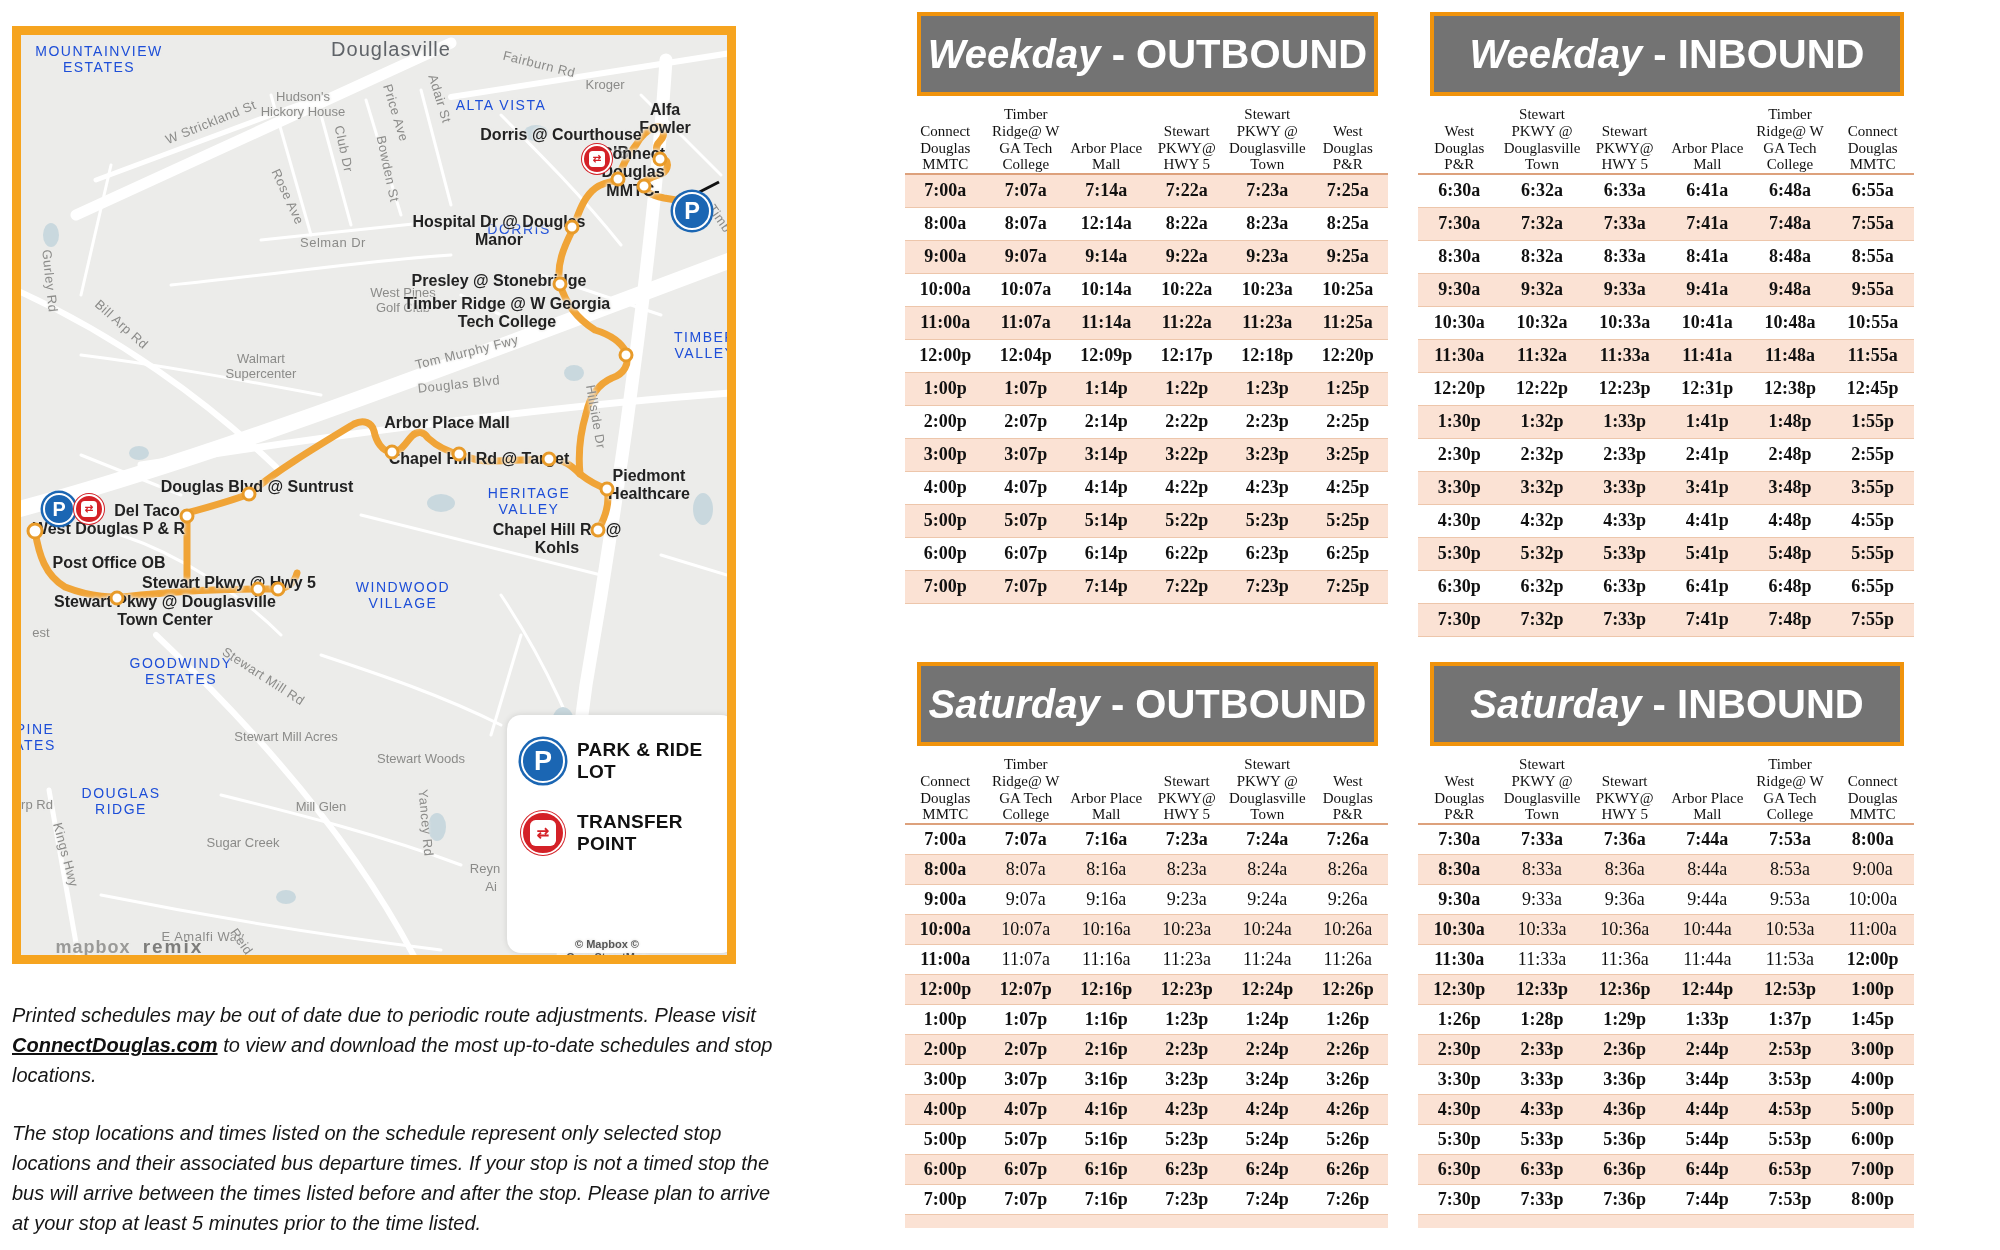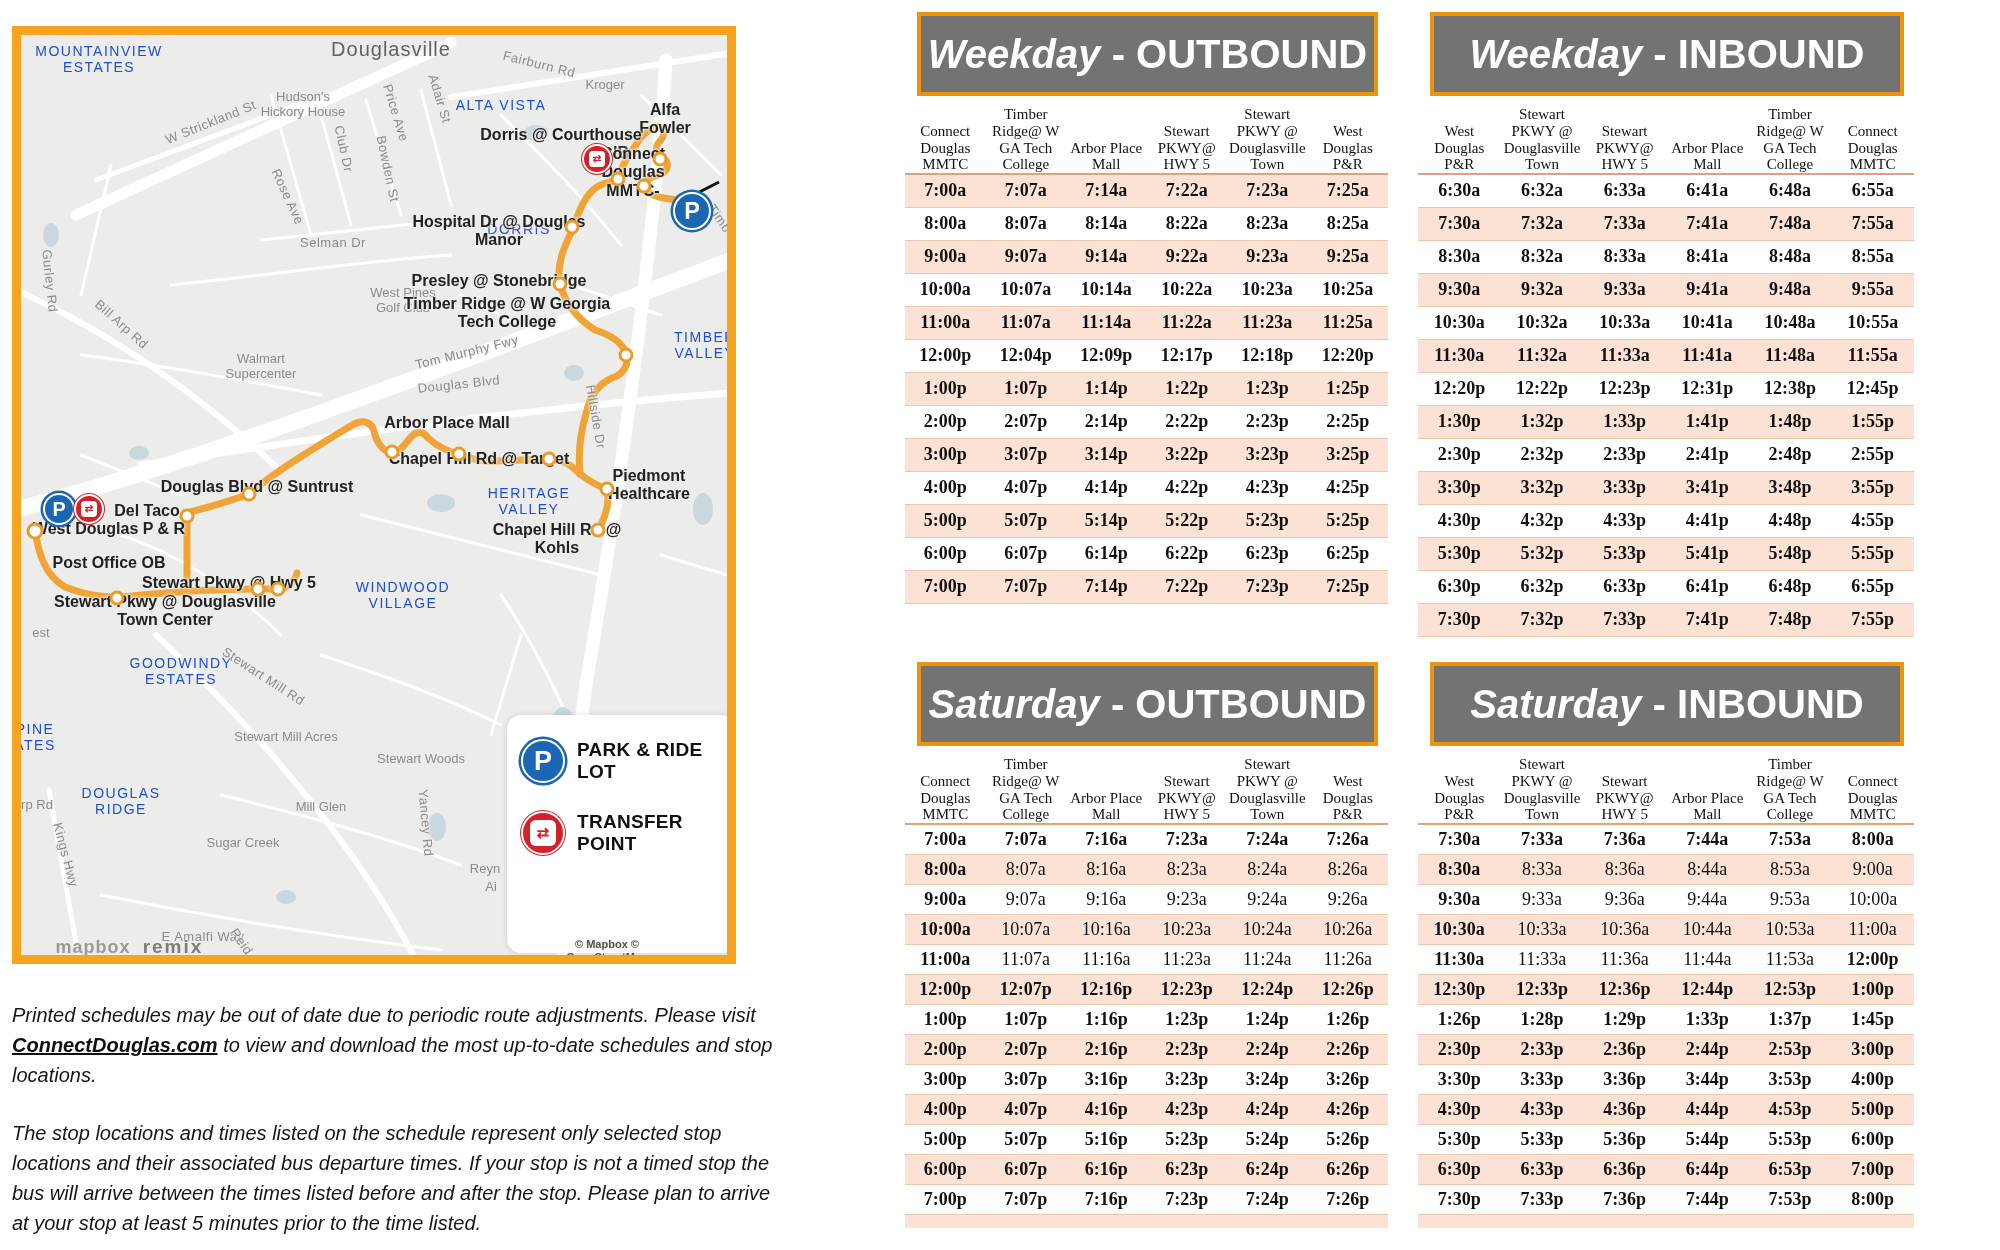--- a/index.html
+++ b/index.html
@@ -282,21 +282,21 @@
             <td class="b">7:00a</td>
             <td class="b">7:07a</td>
             <td class="b">7:14a</td>
             <td class="b">7:22a</td>
             <td class="b">7:23a</td>
             <td class="b">7:25a</td>
           </tr>
           <tr>
             <td class="b">8:00a</td>
             <td class="b">8:07a</td>
-            <td class="b">8:14a</td>
+            <td class="b">12:14a</td>
             <td class="b">8:22a</td>
             <td class="b">8:23a</td>
             <td class="b">8:25a</td>
           </tr>
           <tr class="alt">
             <td class="b">9:00a</td>
             <td class="b">9:07a</td>
             <td class="b">9:14a</td>
             <td class="b">9:22a</td>
             <td class="b">9:23a</td>

